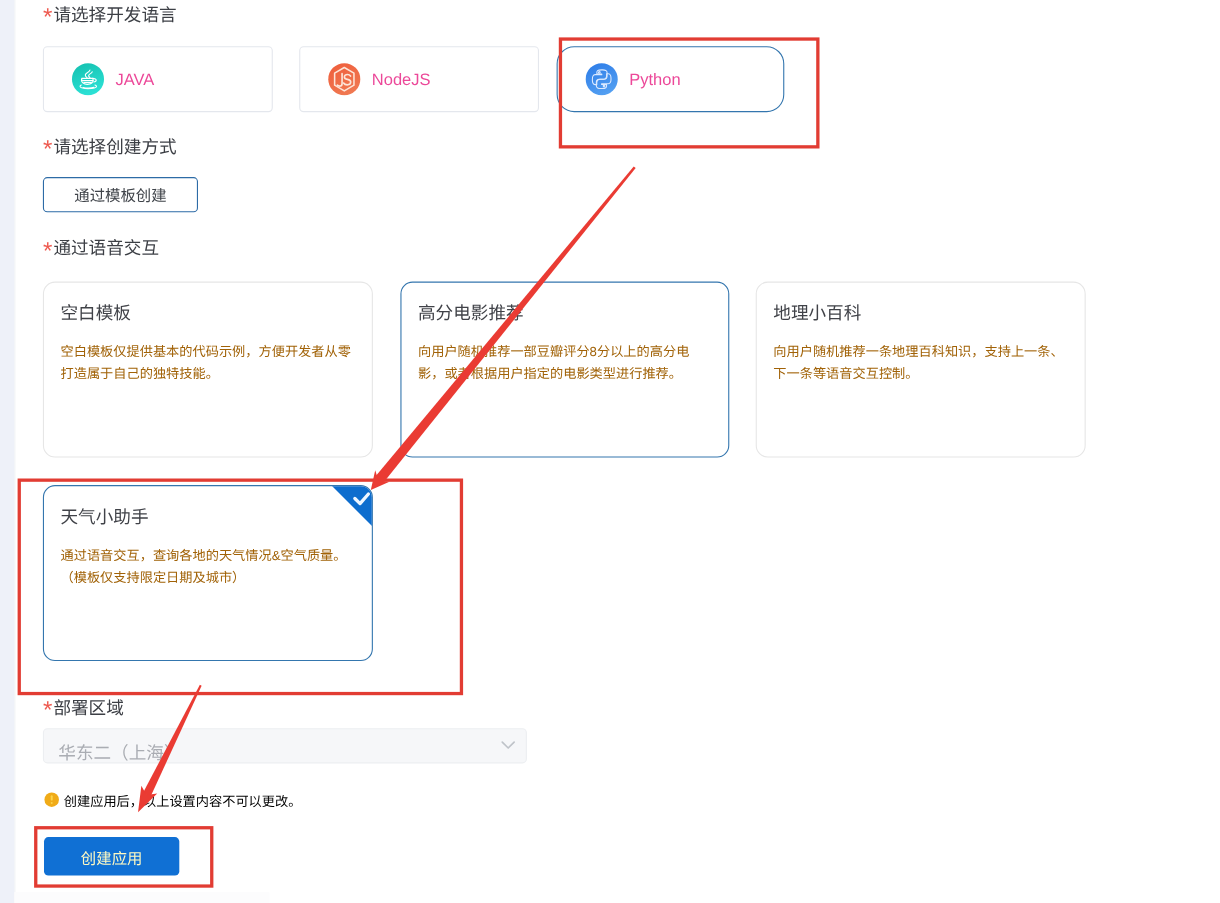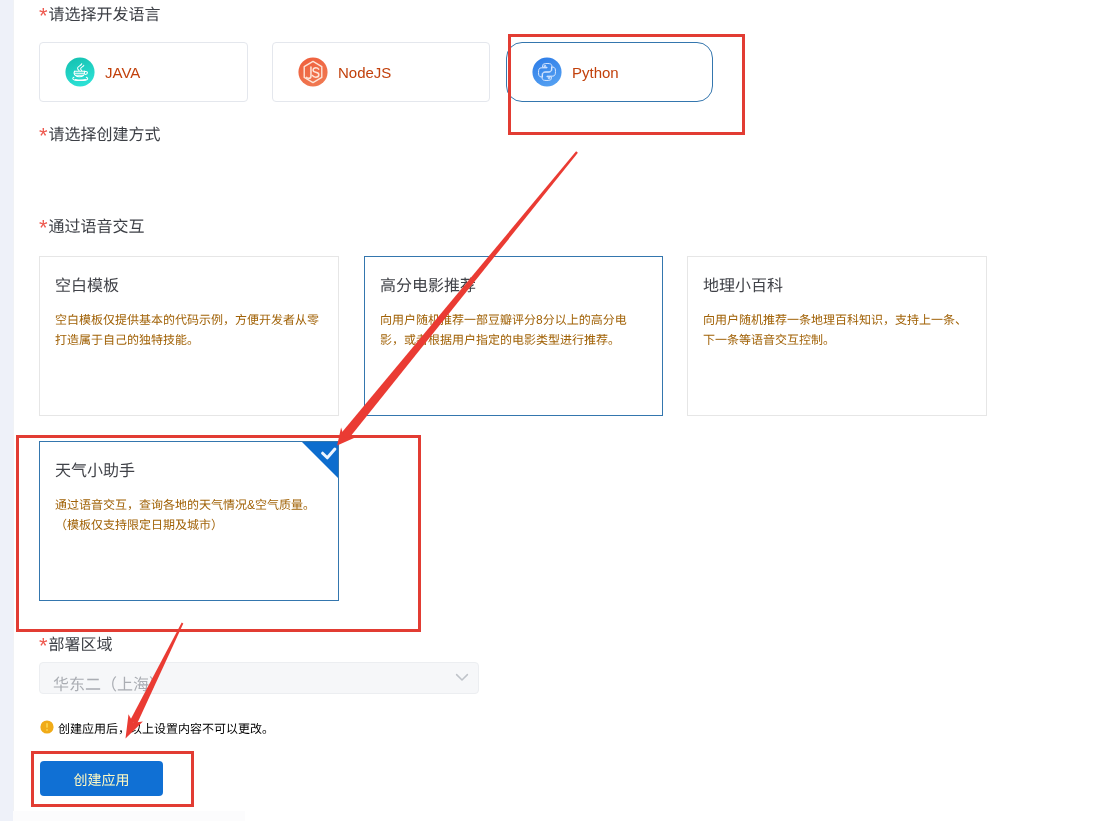--- a/index.html
+++ b/index.html
@@ -15,26 +15,26 @@
   .railline{position:absolute;left:13px;top:0;width:1px;height:821px;background:#f0f2f5;}
   .bottomline{position:absolute;left:13px;top:811px;width:232px;height:10px;background:#fcfcfd;}
 
   .lbl{position:absolute;font-size:16px;color:#3c3f45;line-height:20px;white-space:nowrap;}
   .lbl .star{color:#ee5a50;font-size:22px;margin-right:1px;position:relative;top:11px;display:inline-block;line-height:0;vertical-align:top;}
 
   .langcard{position:absolute;height:60px;border:1px solid #e4e7ed;border-radius:4px;background:#fff;
             display:flex;align-items:center;box-sizing:border-box;}
   .langcard.sel{border-color:#3476ae;}
   .langicon{width:30px;height:30px;margin-left:25px;flex:0 0 auto;line-height:0;}
-  .langtext{margin-left:10px;font-size:15px;color:#c2410c;}
+  .langtext{margin-left:10px;font-size:15px;color:#ec4899;}
 
   .tmplbtn{position:absolute;border:1px solid #2d6ba6;border-radius:4px;background:#fff;
            color:#3f4349;font-size:14px;display:flex;align-items:center;justify-content:center;box-sizing:border-box;}
 
-  .card{position:absolute;border:1px solid #e6e6e6;border-radius:0;background:#fff;box-sizing:border-box;overflow:hidden;}
+  .card{position:absolute;border:1px solid #e6e6e6;border-radius:11px;background:#fff;box-sizing:border-box;overflow:hidden;}
   .card.sel{border-color:#3476ae;}
   .card .ct{position:absolute;left:15px;top:18px;font-size:16px;color:#404248;line-height:22px;}
   .card .cd{position:absolute;left:15px;width:268px;top:53px;font-size:12px;color:#a16207;line-height:20px;white-space:pre-wrap;}
   .corner{position:absolute;right:-1px;top:-1px;width:38px;height:38px;line-height:0;font-size:0;}
 
   .selwrap{position:absolute;border:1px solid #eceef1;border-radius:4px;background:#f6f7f9;box-sizing:border-box;}
   .selwrap .val{position:absolute;left:13px;top:8px;font-size:16px;color:#aaadb3;}
   .selwrap .chev{position:absolute;right:8px;top:6px;line-height:0;font-size:0;}
 
   .warn{position:absolute;font-size:12px;color:#000000;line-height:18px;white-space:nowrap;}
@@ -119,20 +119,21 @@
           <path d="M16.3 21.45 a.82.82 0 1 0 0-1.64.82.82 0 0 0 0 1.64z"></path>
         </g>
       </svg>
     </span>
     <span class="langtext">Python</span>
   </div>
 
   <div class="lbl" style="left:39px;top:125px;">
     <span class="star">*</span><span>请选择创建方式</span>
   </div>
+  <div class="tmplbtn" style="left:39px;top:161px;width:141px;height:32px;">通过模板创建</div>
 
   <div class="lbl" style="left:39px;top:217px;">
     <span class="star">*</span><span>通过语音交互</span>
   </div>
 
   <div class="card" style="left:39px;top:256px;width:300px;height:160px;">
     <div class="ct">空白模板</div>
     <div class="cd">空白模板仅提供基本的代码示例，方便开发者从零打造属于自己的独特技能。</div>
   </div>
 

